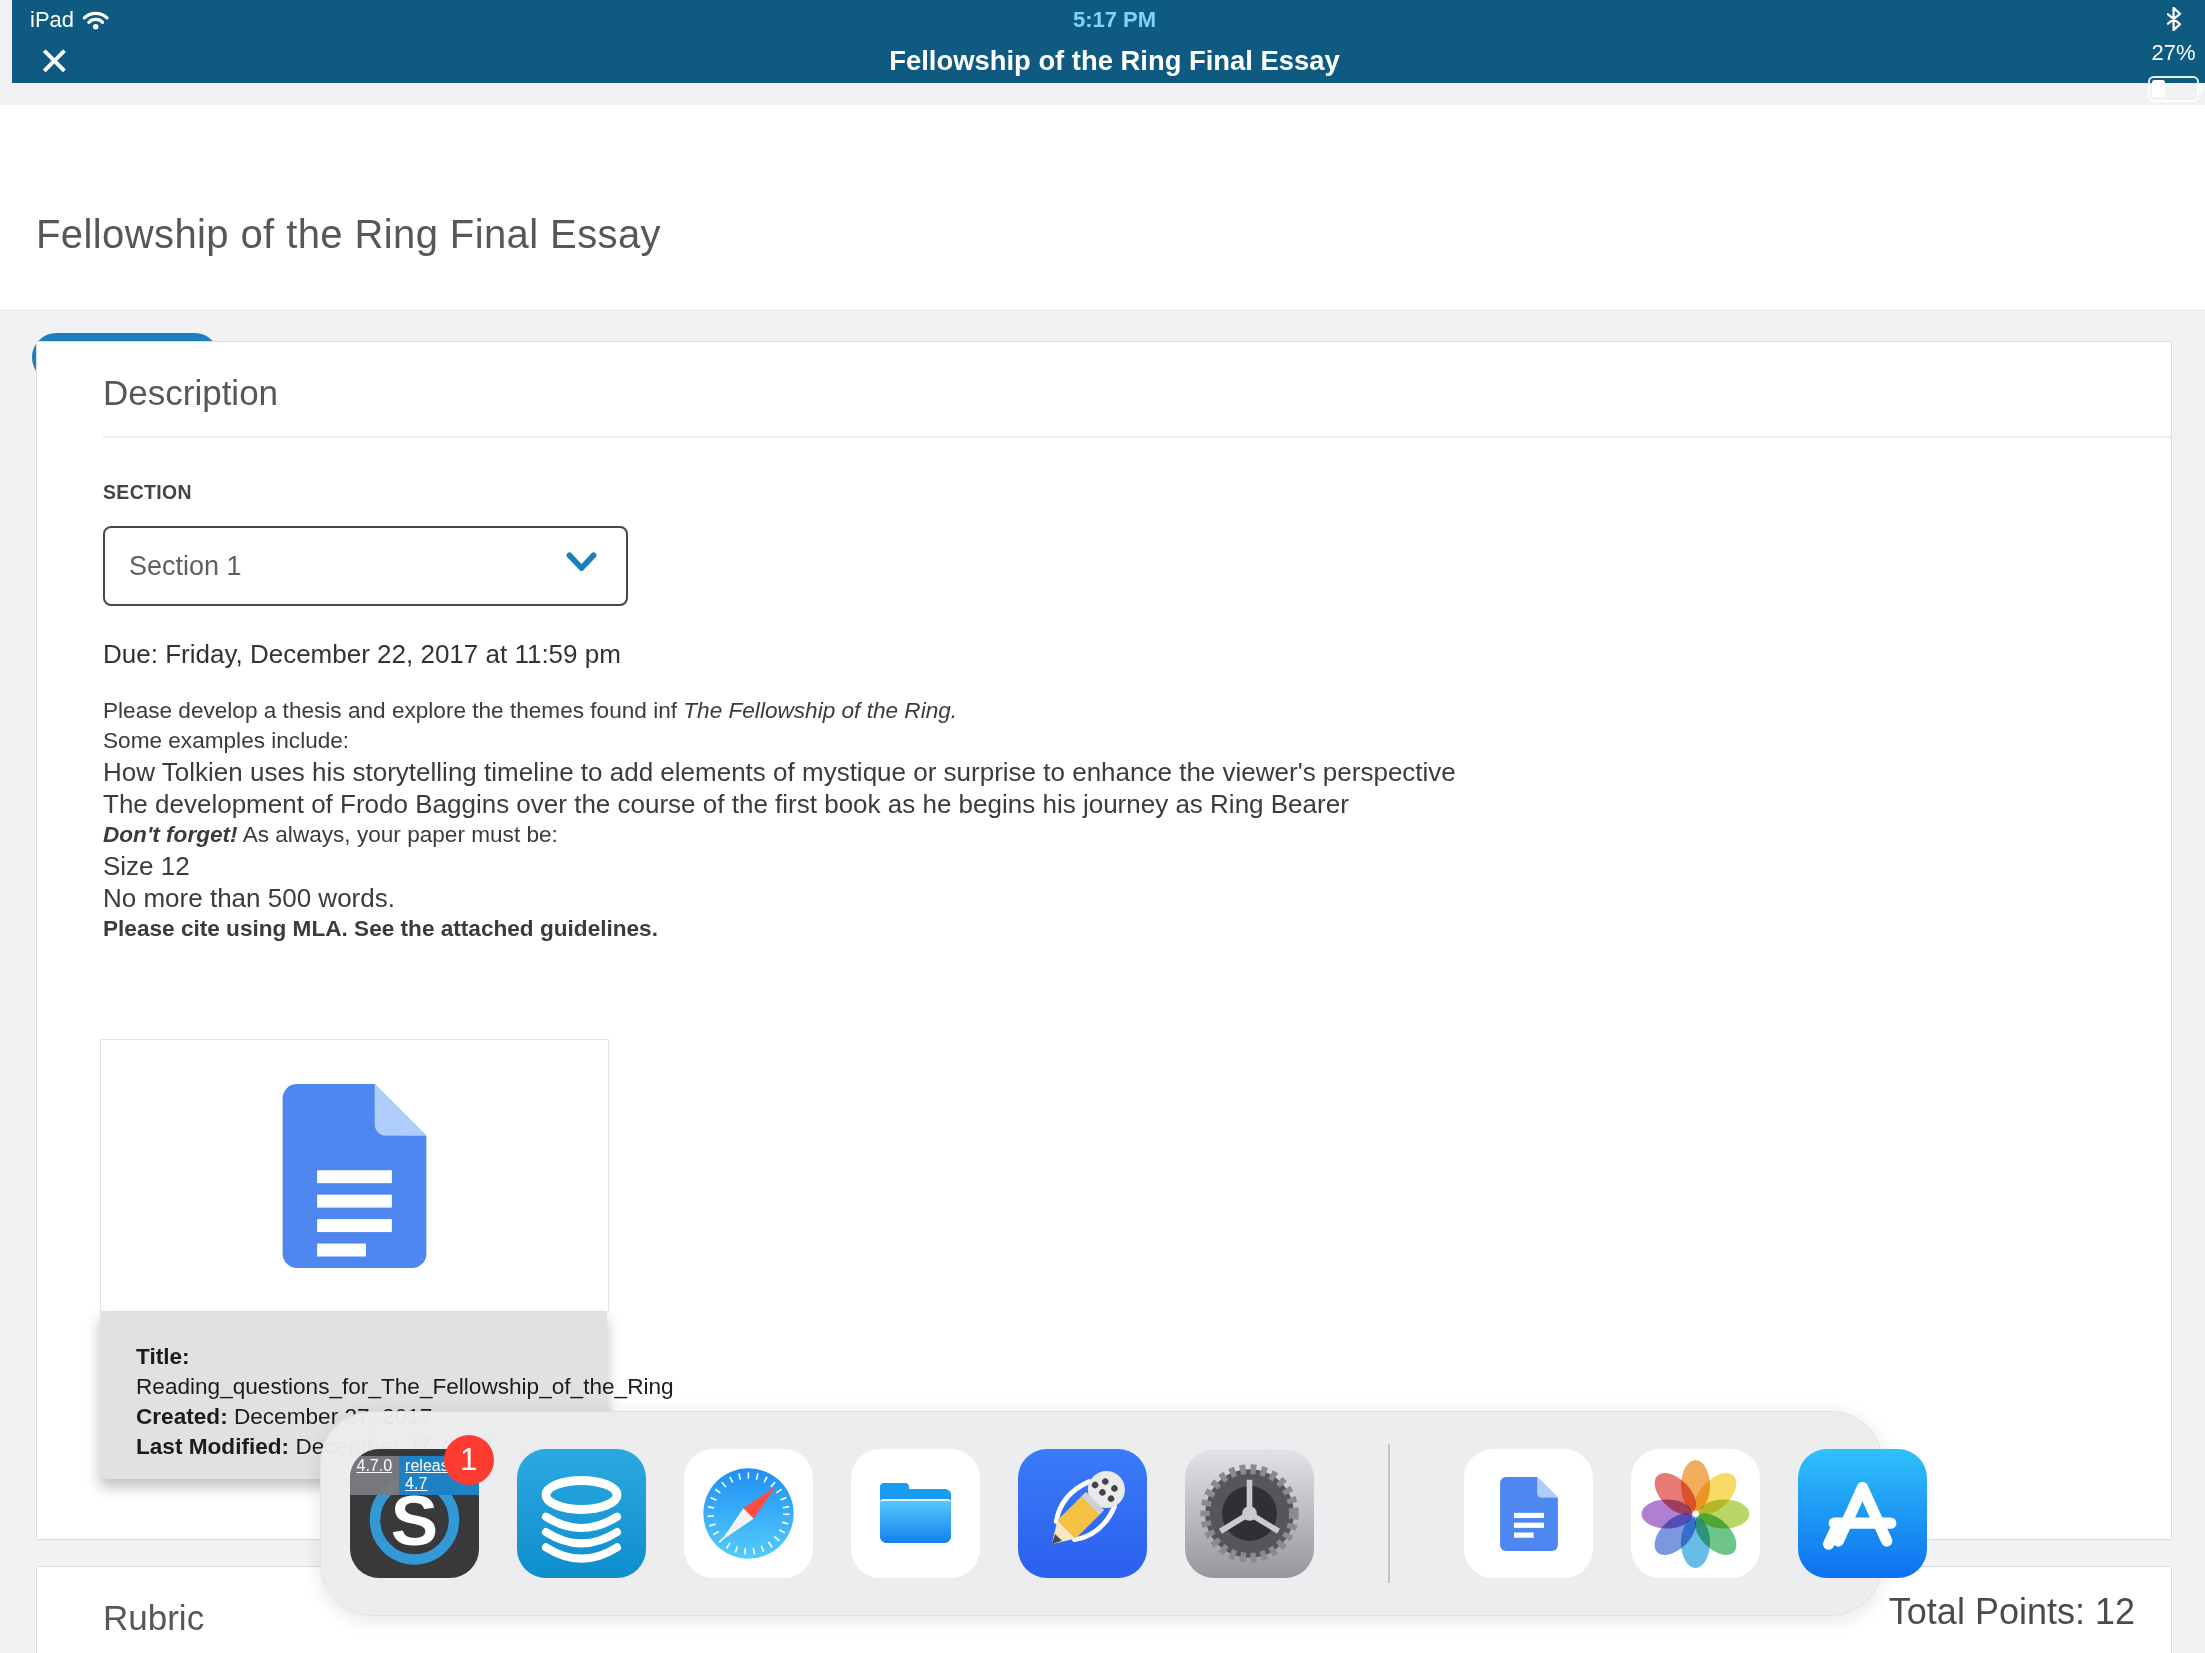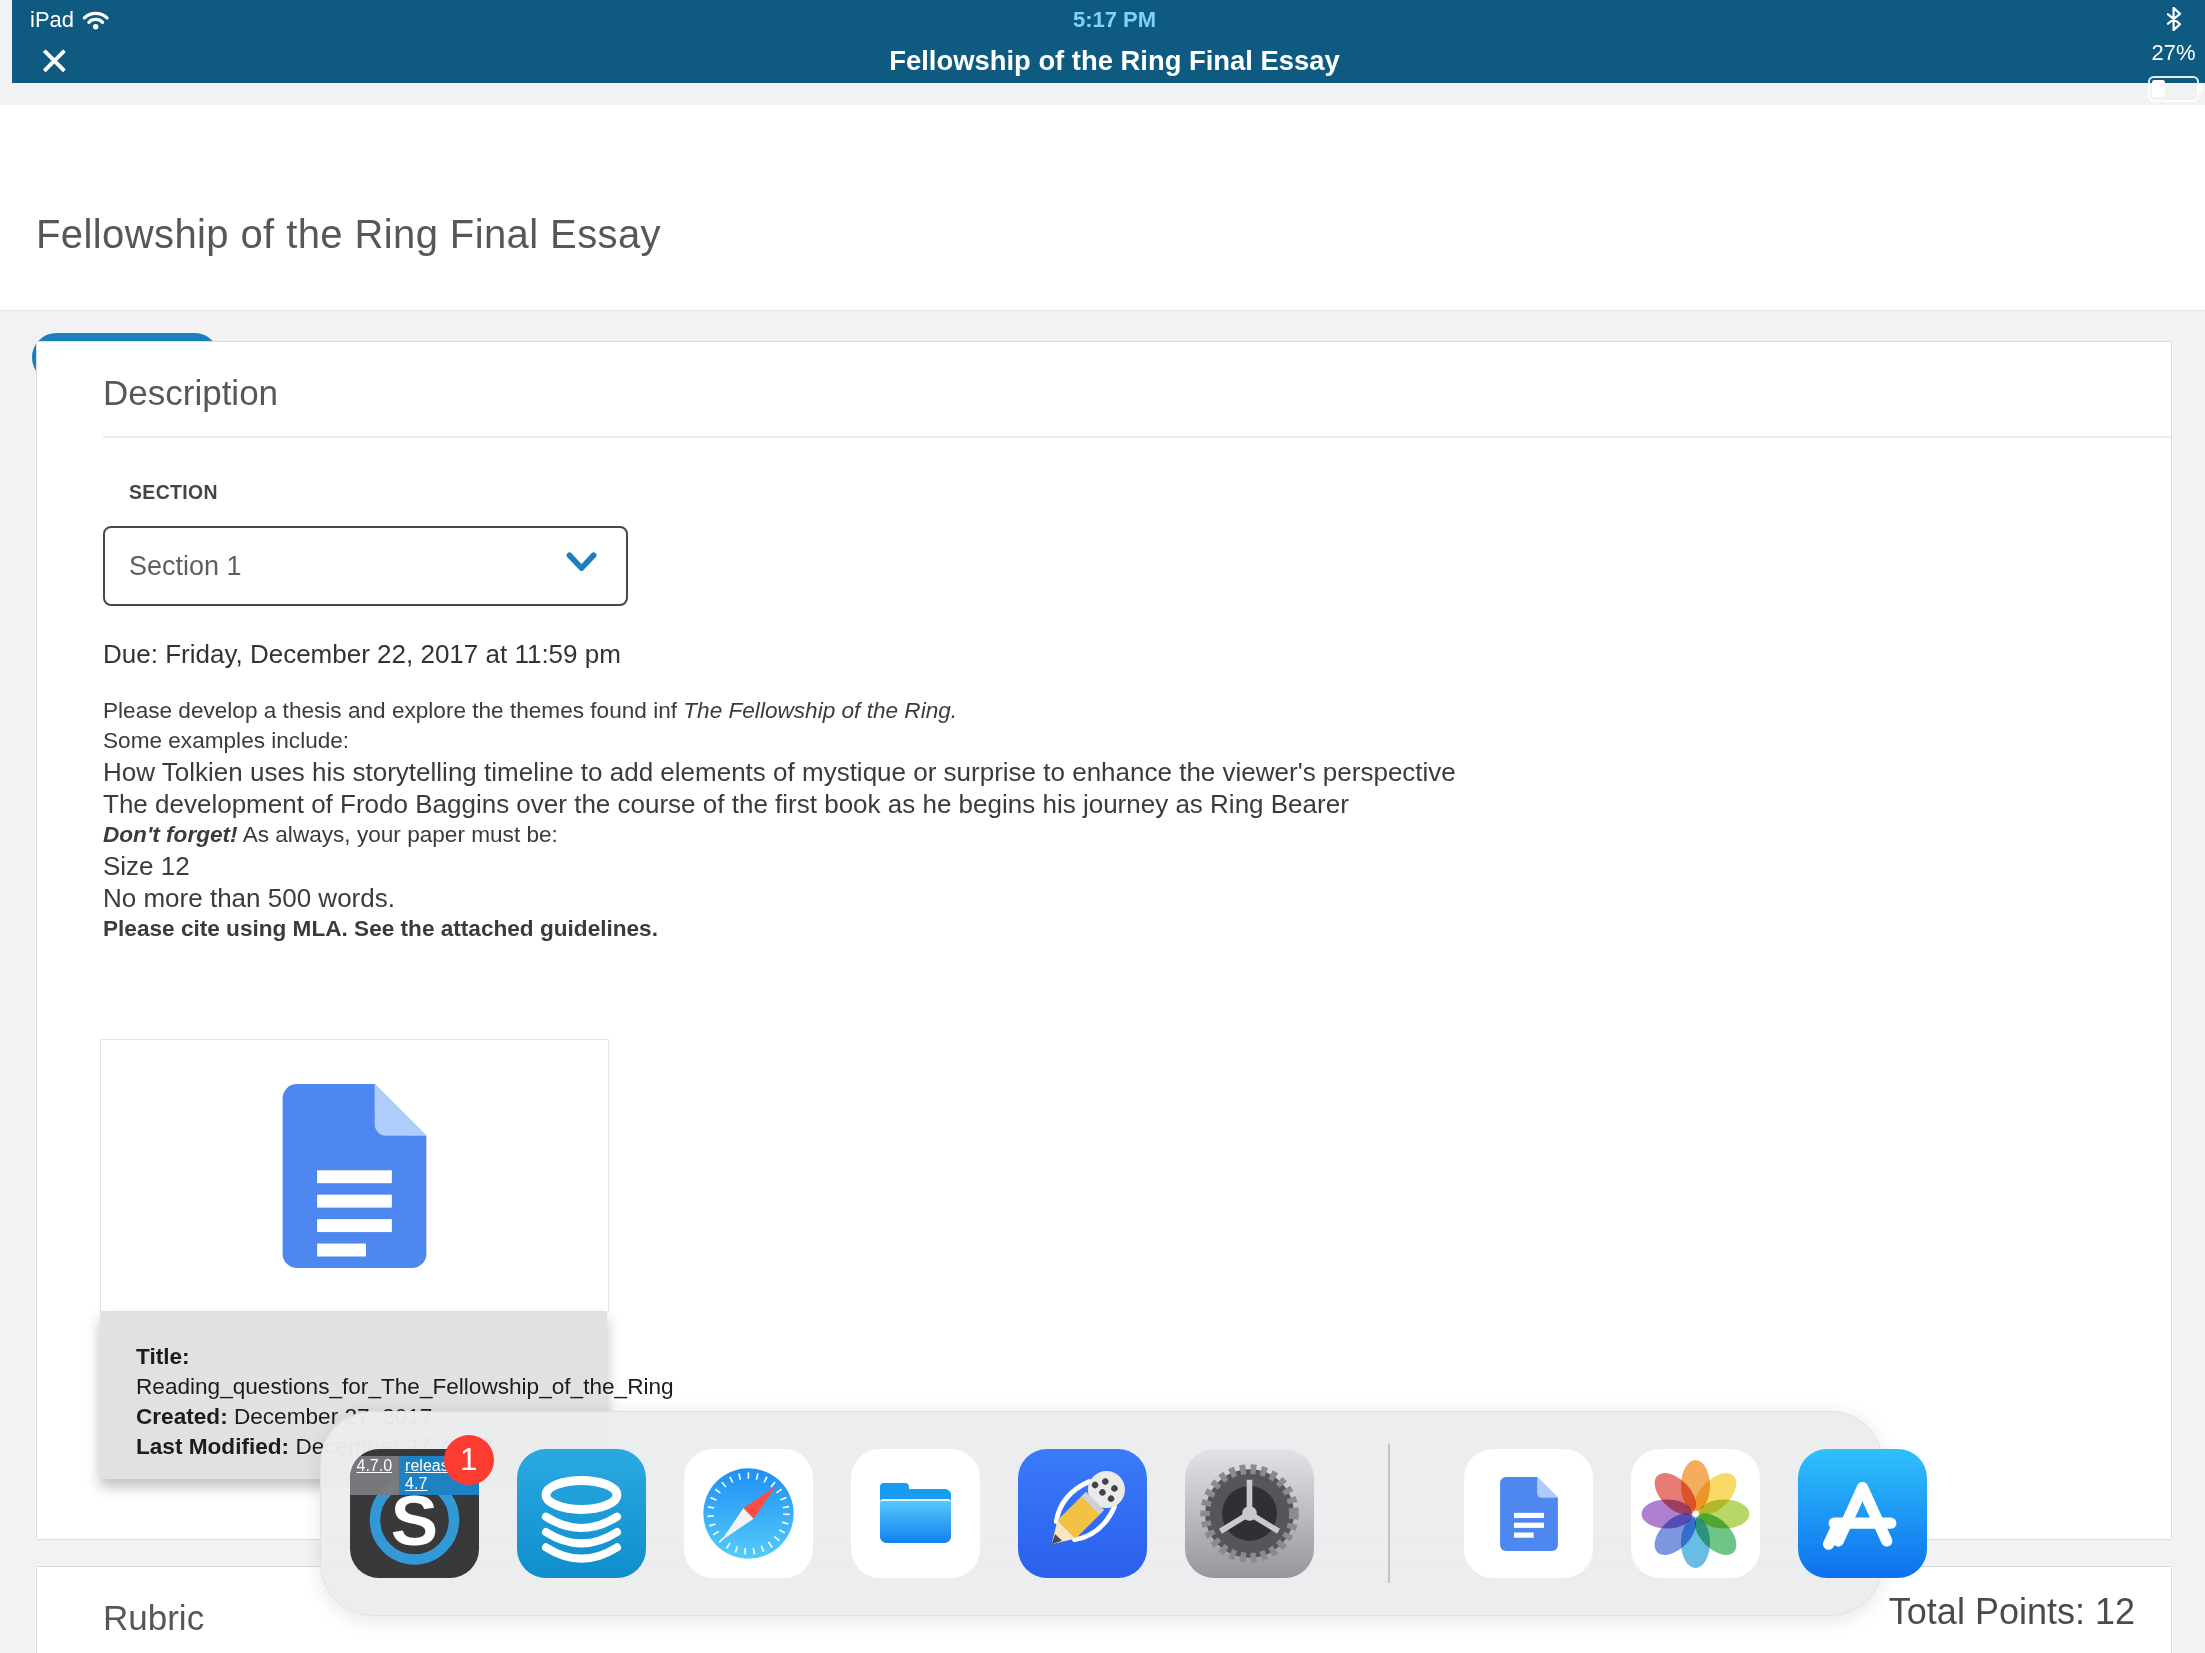--- a/index.html
+++ b/index.html
@@ -25,21 +25,21 @@
   .tab-pill{left:32px;top:228px;width:187px;height:49px;border-radius:25px;background:#1b7ebd;color:#fff;
             display:flex;align-items:center;justify-content:center;font-size:24px;font-weight:300;cursor:pointer;}
   .tab-link{top:237px;font-size:24px;font-weight:300;color:#2f97d4;cursor:pointer;}
 
   
   .card{background:#fff;border:1.6px solid #dbdcde;border-radius:1.6px;}
   #desc-card{left:36px;top:341px;width:2134px;height:1197px;}
   #rubric-card{left:36px;top:1566px;width:2134px;height:137px;}
   .h-light{font-size:35px;font-weight:300;color:#56575a;}
   .desc-divider{left:66px;top:94px;width:2068px;height:1.6px;background:#ececee;}
-  .section-label{left:66px;top:139px;font-size:19.4px;font-weight:600;color:#434447;letter-spacing:0.4px;margin-left:26px;}
+  .section-label{left:66px;top:139px;font-size:19.4px;font-weight:600;color:#434447;letter-spacing:0.4px;}
   .dropdown{left:66px;top:184px;width:521px;height:76px;border:2px solid #45494c;border-radius:8px;background:#fff;cursor:pointer;}
   .dropdown-text{left:24px;top:22.6px;font-size:27px;color:#5e5f63;}
   .dropdown-chev{position:absolute;right:29px;top:24px;}
   .due-line{left:66px;top:297px;font-size:26px;color:#323336;}
 
   .body-copy{left:66px;top:354px;width:1978px;color:#3a3b3e;}
   .t-sm{font-size:22.6px;line-height:30px;}
   .t-lg{font-size:26px;line-height:32px;}
   .bolditalic{font-weight:700;font-style:italic;}
   .bold{font-weight:700;}

